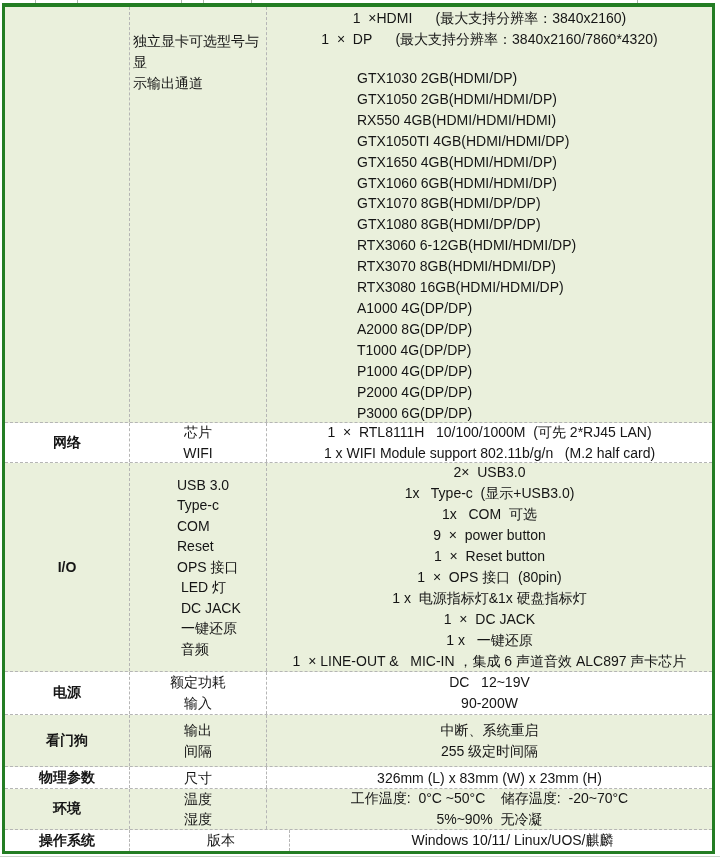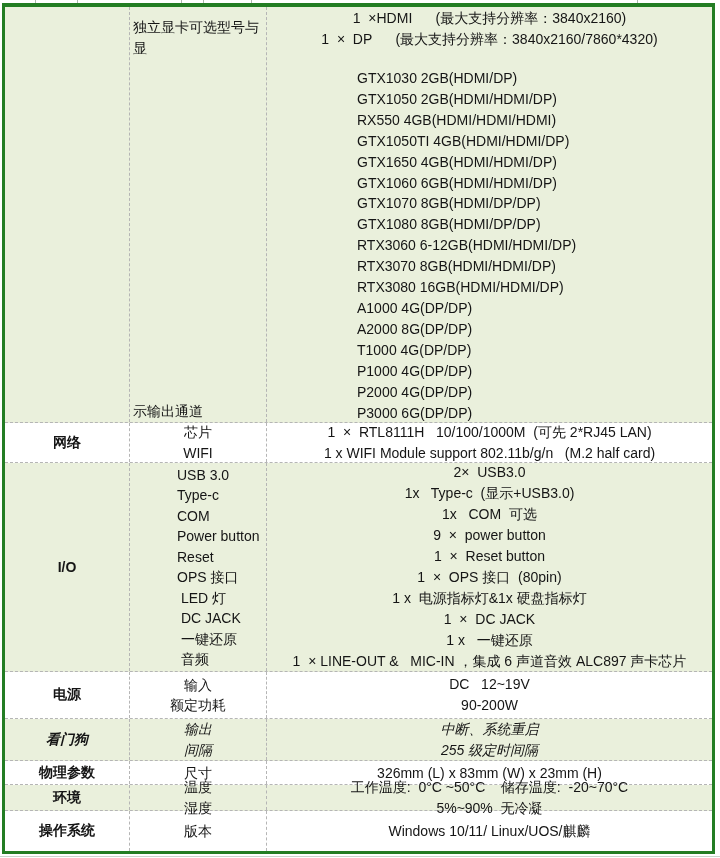--- a/index.html
+++ b/index.html
@@ -32,35 +32,35 @@
     display:flex; flex-direction:column; justify-content:center;
   }
   .c3 { flex:1 1 auto; display:flex; flex-direction:column; justify-content:center; }
 
   .ln { line-height:20.9px; white-space:pre; text-align:center; }
   .c2 .ln { line-height:20.5px; }
   .c2.left .ln { text-align:left; padding-left:47px; }
 
   
   .row.display { height:416px; }
-  .row.display .c2 { justify-content:space-between; padding-top:10px; }
+  .row.display .c2 { justify-content:flex-start; padding-top:24px; }
   .row.display .c2 .ln { text-align:left; padding-left:3px; line-height:21px; white-space:normal; }
   .row.display .c3 { justify-content:flex-start; padding-top:1px; }
   .row.display .c3 .head { line-height:21px; }
   .spacer { height:18px; flex:0 0 18px; }
   .gpu { line-height:20.9px; white-space:pre; text-align:left; padding-left:90px; }
 
   .row.network  { height:40px; }
   .row.io       { height:209px; }
   .row.power    { height:47px; }
-  .row.watchdog { height:42px;font-style:italic; }
+  .row.watchdog { height:58px; }
   .row.physical { height:24px; }
   .row.physical .ln, .row.physical .c2 .ln { line-height:20px; }
-  .row.environment { height:26px; }
-  .row.os { flex:1 1 auto; }
+  .row.environment { height:41px; }
+  .row.os { flex:1 1 auto;gap:23px; }
 </style>
 </head>
 <body>
 
 <div class="tick" style="left:35px"></div>
 <div class="tick" style="left:77px"></div>
 <div class="tick" style="left:181px"></div>
 <div class="tick" style="left:203px"></div>
 <div class="tick" style="left:251px"></div>
 <div class="tick" style="left:637px"></div>
@@ -108,21 +108,20 @@
       <div class="ln">1 x WIFI Module support 802.11b/g/n   (M.2 half card)</div>
     </div>
   </div>
 
   <div class="row io green">
     <div class="c1">I/O</div>
     <div class="c2 left">
       <div class="ln">USB 3.0</div>
       <div class="ln">Type-c</div>
       <div class="ln">COM</div>
-      <div class="ln">Power button</div>
       <div class="ln">Reset</div>
       <div class="ln">OPS 接口</div>
       <div class="ln"> LED 灯</div>
       <div class="ln"> DC JACK</div>
       <div class="ln"> 一键还原</div>
       <div class="ln"> 音频</div>
     </div>
     <div class="c3">
       <div class="ln">2×  USB3.0</div>
       <div class="ln">1x   Type-c  (显示+USB3.0)</div>
@@ -133,22 +132,22 @@
       <div class="ln">1 x  电源指标灯&amp;1x 硬盘指标灯</div>
       <div class="ln">1  ×  DC JACK</div>
       <div class="ln">1 x   一键还原</div>
       <div class="ln">1  × LINE-OUT &amp;   MIC-IN ，集成 6 声道音效 ALC897 声卡芯片</div>
     </div>
   </div>
 
   <div class="row power">
     <div class="c1">电源</div>
     <div class="c2">
+      <div class="ln">额定功耗</div>
       <div class="ln">输入</div>
-      <div class="ln">额定功耗</div>
     </div>
     <div class="c3">
       <div class="ln">DC   12~19V</div>
       <div class="ln">90-200W</div>
     </div>
   </div>
 
   <div class="row watchdog green">
     <div class="c1">看门狗</div>
     <div class="c2">

